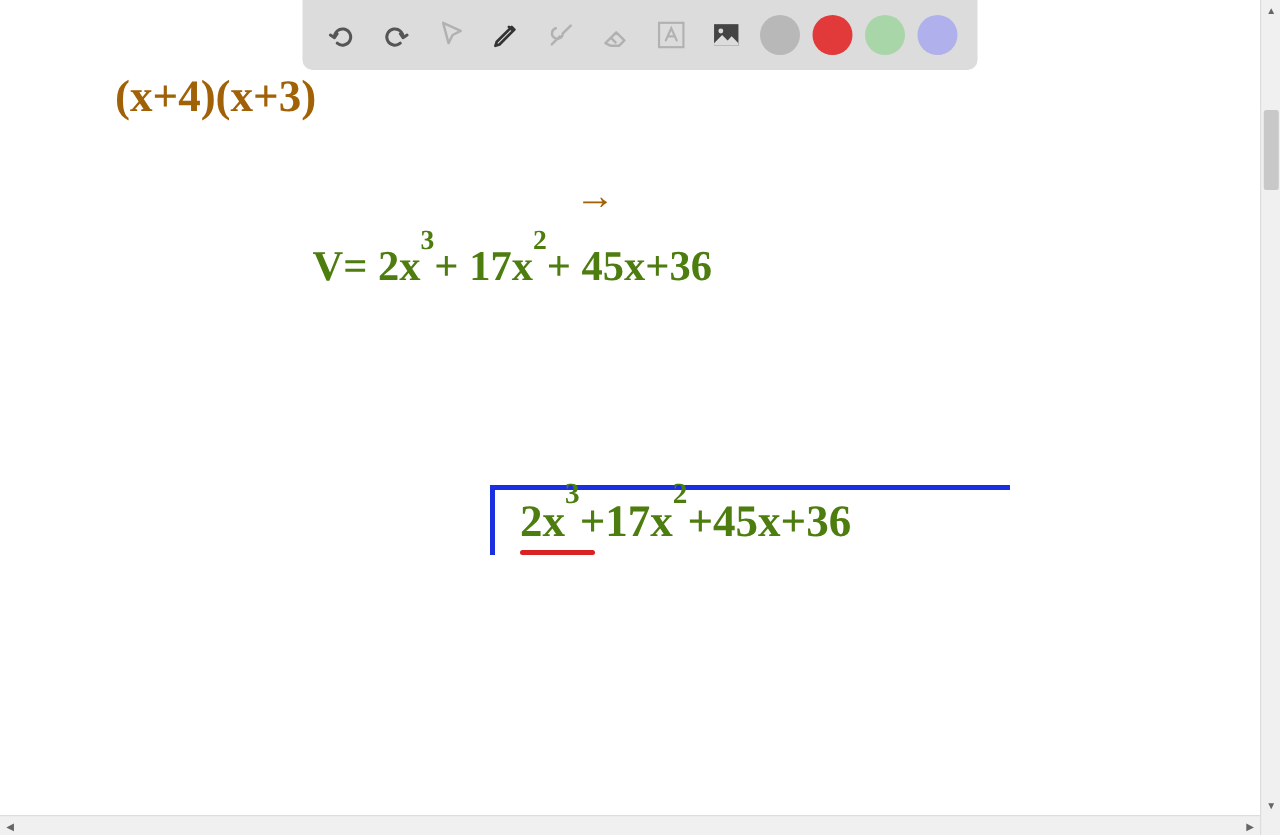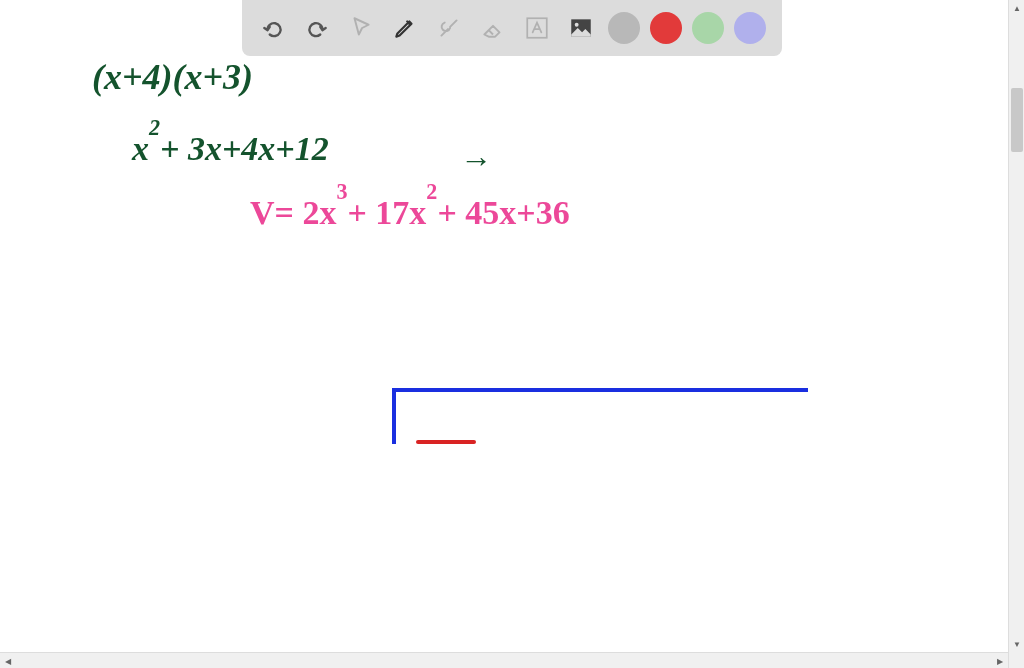--- a/index.html
+++ b/index.html
@@ -100,22 +100,22 @@
       width: 1008px;
       height: 652px;
       pointer-events: none;
     }
     .math {
       position: absolute;
       font-family: "Comic Sans MS", "Segoe Script", cursive;
       font-weight: bold;
       white-space: nowrap;
     }
-    .green { color: #14532d; font-style: italic; }
-    .blue { color: #ec4899; }
+    .green { color: #a16207; }
+    .blue { color: #4d7c0f; }
     sup { font-size: 0.65em; position: relative; top: -0.6em; }
     .longdiv {
       position: absolute;
       border-top: 4px solid #1a2fe0;
       border-left: 4px solid #1a2fe0;
     }
     .underline-red {
       position: absolute;
       height: 4px;
       background: #d92323;
@@ -171,26 +171,26 @@
   </div>
   <div class="color-swatch" style="background:#b8b8b8"></div>
   <div class="color-swatch" style="background:#e23a3a"></div>
   <div class="color-swatch" style="background:#a8d6a8"></div>
   <div class="color-swatch" style="background:#b0b0ec"></div>
 </div>
 
 <div class="canvas">
   <div class="math green" style="left:92px; top:56px; font-size:36px;">(x+4)(x+3)</div>
 
-  <div class="math green" style="left:132px; top:128px; font-size:34px;">x<sup>2</sup>+ 3x+4x+12</div>
   <div class="math green" style="left:460px; top:138px; font-size:32px;">→</div>
 
   <div class="math blue" style="left:250px; top:192px; font-size:34px;">V= 2x<sup>3</sup>+ 17x<sup>2</sup>+ 45x+36</div>
 
   <div class="longdiv" style="left:392px; top:388px; width:416px; height:56px;"></div>
+  <div class="math blue" style="left:416px; top:396px; font-size:36px;">2x<sup>3</sup>+17x<sup>2</sup>+45x+36</div>
   <div class="underline-red" style="left:416px; top:440px; width:60px;"></div>
 </div>
 
 <div class="scrollbar-v">
   <div class="arrow up">▲</div>
   <div class="thumb"></div>
   <div class="arrow down">▼</div>
 </div>
 <div class="scrollbar-h">
   <div class="arrow left">◀</div>

